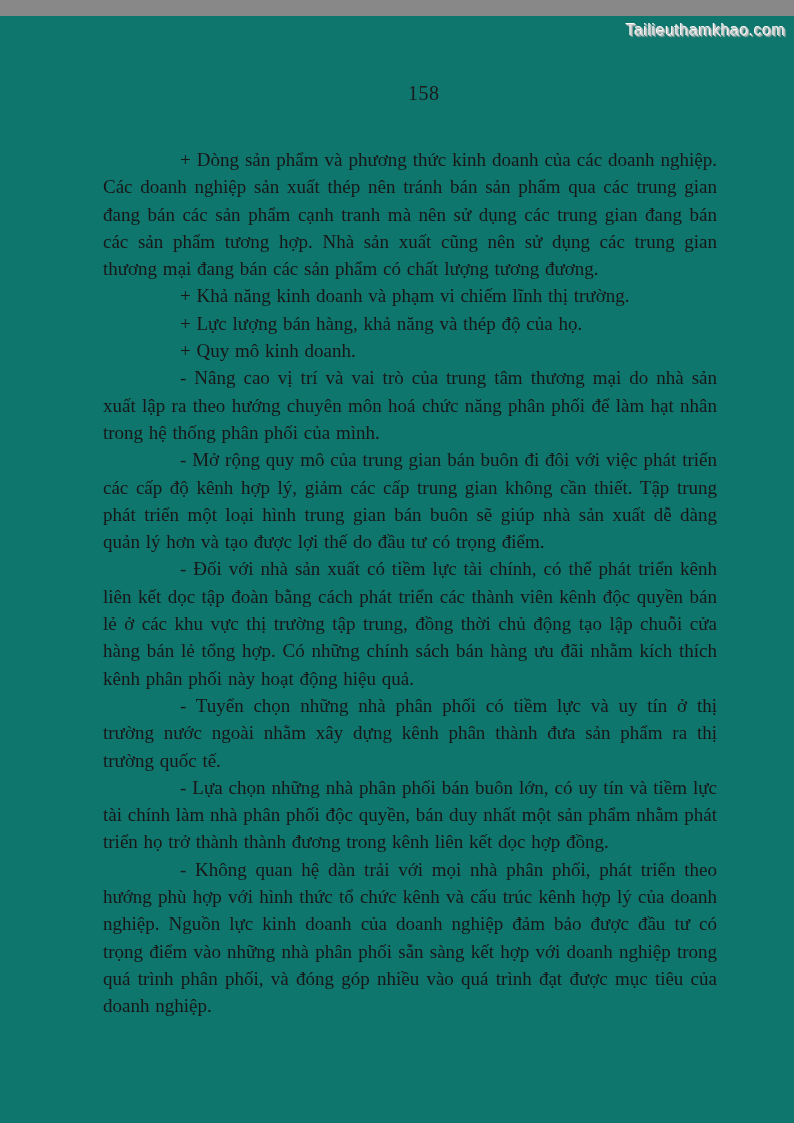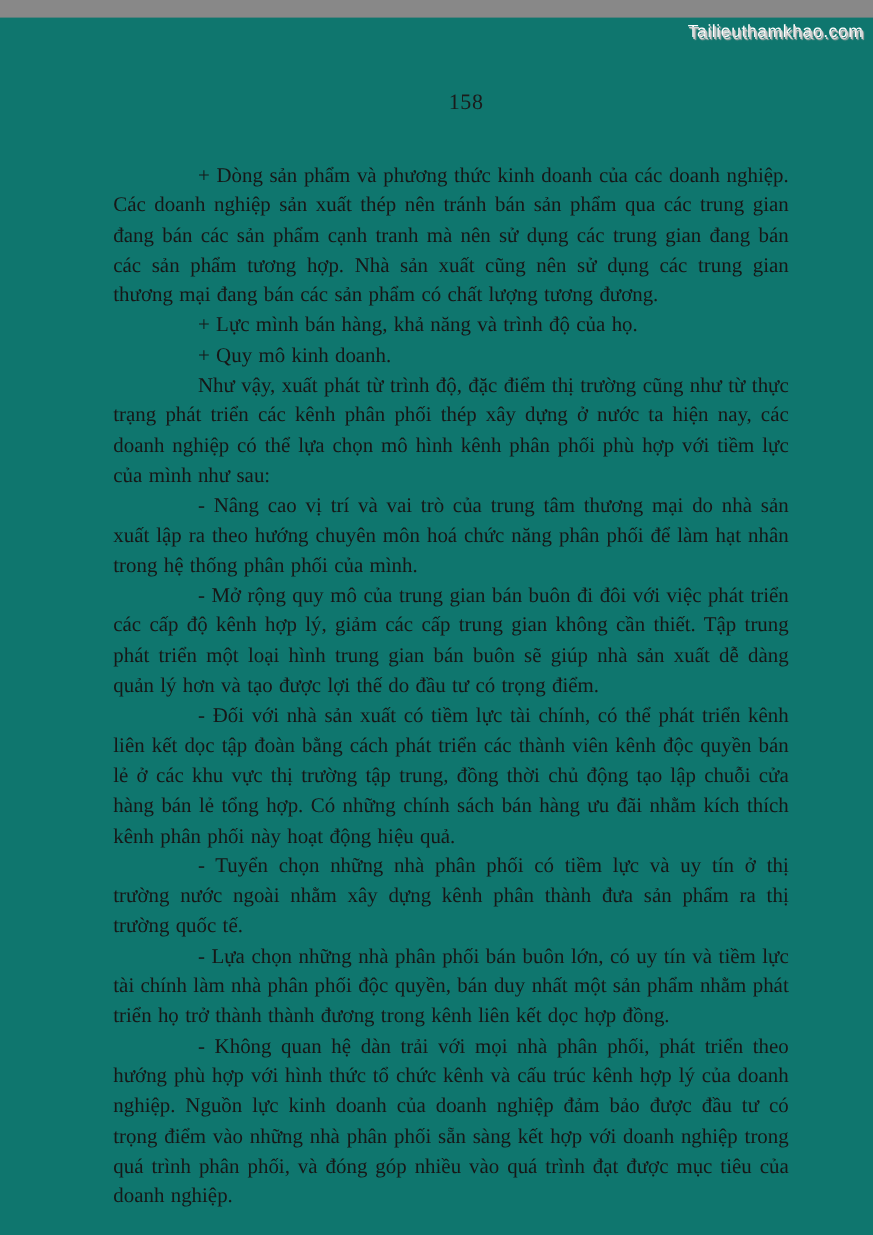--- a/index.html
+++ b/index.html
@@ -57,23 +57,23 @@
 <body>
 
 <div class="page">
 
   <div class="watermark">Tailieuthamkhao.com</div>
 
   <div class="page-number">158</div>
 
   <div class="content">
     <p>+ Dòng sản phẩm và phương thức kinh doanh của các doanh nghiệp. Các doanh nghiệp sản xuất thép nên tránh bán sản phẩm qua các trung gian đang bán các sản phẩm cạnh tranh mà nên sử dụng các trung gian đang bán các sản phẩm tương hợp. Nhà sản xuất cũng nên sử dụng các trung gian thương mại đang bán các sản phẩm có chất lượng tương đương.</p>
-    <p>+ Lực mình bán hàng, khả năng và trình độ của họ.</p>
+    <p>+ Khả năng kinh doanh và phạm vi chiếm lĩnh thị trường.</p>
+    <p>+ Lực lượng bán hàng, khả năng và thép độ của họ.</p>
     <p>+ Quy mô kinh doanh.</p>
-    <p>Như vậy, xuất phát từ trình độ, đặc điểm thị trường cũng như từ thực trạng phát triển các kênh phân phối thép xây dựng ở nước ta hiện nay, các doanh nghiệp có thể lựa chọn mô hình kênh phân phối phù hợp với tiềm lực của mình như sau:</p>
     <p>- Nâng cao vị trí và vai trò của trung tâm thương mại do nhà sản xuất lập ra theo hướng chuyên môn hoá chức năng phân phối để làm hạt nhân trong hệ thống phân phối của mình.</p>
     <p>- Mở rộng quy mô của trung gian bán buôn đi đôi với việc phát triển các cấp độ kênh hợp lý, giảm các cấp trung gian không cần thiết. Tập trung phát triển một loại hình trung gian bán buôn sẽ giúp nhà sản xuất dễ dàng quản lý hơn và tạo được lợi thế do đầu tư có trọng điểm.</p>
     <p>- Đối với nhà sản xuất có tiềm lực tài chính, có thể phát triển kênh liên kết dọc tập đoàn bằng cách phát triển các thành viên kênh độc quyền bán lẻ ở các khu vực thị trường tập trung, đồng thời chủ động tạo lập chuỗi cửa hàng bán lẻ tổng hợp. Có những chính sách bán hàng ưu đãi nhằm kích thích kênh phân phối này hoạt động hiệu quả.</p>
     <p>- Tuyển chọn những nhà phân phối có tiềm lực và uy tín ở thị trường nước ngoài nhằm xây dựng kênh phân thành đưa sản phẩm ra thị trường quốc tế.</p>
     <p>- Lựa chọn những nhà phân phối bán buôn lớn, có uy tín và tiềm lực tài chính làm nhà phân phối độc quyền, bán duy nhất một sản phẩm nhằm phát triển họ trở thành thành đương trong kênh liên kết dọc hợp đồng.</p>
     <p>- Không quan hệ dàn trải với mọi nhà phân phối, phát triển theo hướng phù hợp với hình thức tổ chức kênh và cấu trúc kênh hợp lý của doanh nghiệp. Nguồn lực kinh doanh của doanh nghiệp đảm bảo được đầu tư có trọng điểm vào những nhà phân phối sẵn sàng kết hợp với doanh nghiệp trong quá trình phân phối, và đóng góp nhiều vào quá trình đạt được mục tiêu của doanh nghiệp.</p>
   </div>
 
 </div>
 

